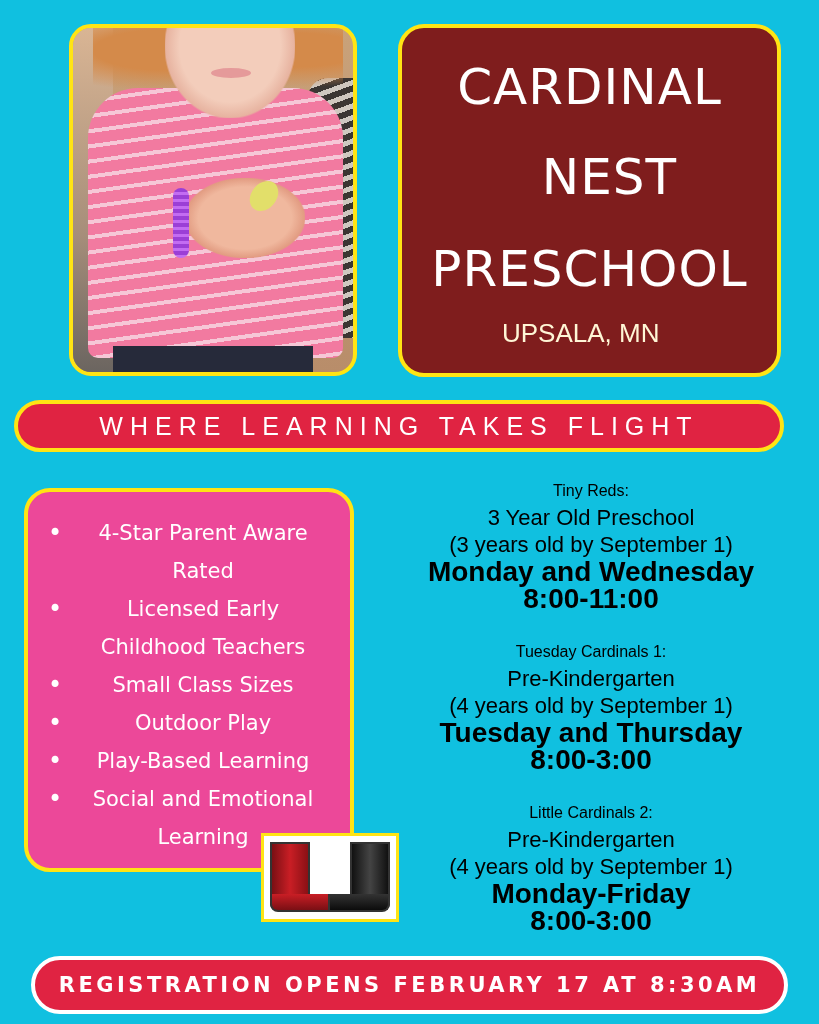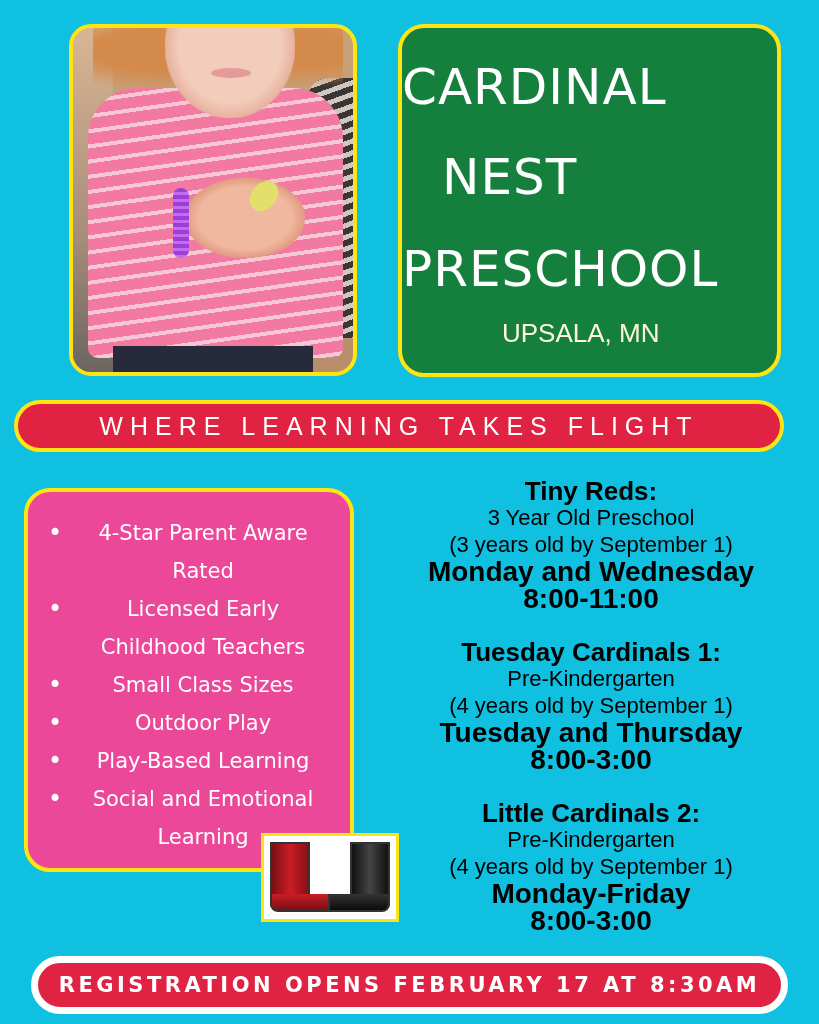--- a/index.html
+++ b/index.html
@@ -28,22 +28,22 @@
   .pants { position: absolute; left: 40px; bottom: 0; width: 200px; height: 26px; background: #262a3a; }
   .hands { position: absolute; left: 112px; top: 150px; width: 120px; height: 80px;
     background: radial-gradient(ellipse at 50% 50%, #f0b89e 0 55%, #e29c82 70%, transparent 72%); }
   .bracelet { position: absolute; left: 100px; top: 160px; width: 16px; height: 70px; border-radius: 8px;
     background: repeating-linear-gradient(180deg,#9b3fd6 0 4px,#c36cf2 4px 7px); }
   .butterfly { position: absolute; left: 178px; top: 152px; width: 26px; height: 32px;
     border-radius: 60% 40% 60% 40%; background: #e2df6a; transform: rotate(20deg); }
 
   .title-card {
     position: absolute; left: 398px; top: 24px; width: 383px; height: 353px;
-    background: #15803d; border: 4px solid #ffe414; border-radius: 26px;
-    color: #fff; text-align: left;
+    background: #7f1d1d; border: 4px solid #ffe414; border-radius: 26px;
+    color: #fff; text-align: center;
   }
   .title-line { position: absolute; left: 0; right: 0; font-family: "DejaVu Sans", sans-serif; font-size: 50px; letter-spacing: 1px; }
   .t1 { top: 30px; } .t2 { top: 120px; padding-left: 40px; } .t3 { top: 212px; }
   .location { position: absolute; left: 100px; top: 290px; font-size: 26px; color: #fff6d6; font-family: "Liberation Sans", sans-serif; }
 
   .tagline {
     position: absolute; left: 14px; top: 400px; width: 770px; height: 52px;
     background: #e02342; border: 4px solid #ffe414; border-radius: 26px;
     display: flex; align-items: center; justify-content: center;
   }
@@ -62,27 +62,27 @@
     position: absolute; left: 261px; top: 833px; width: 138px; height: 89px;
     background: #fff; border: 3px solid #ffe414; overflow: hidden;
   }
   .u-left { position: absolute; left: 6px; top: 6px; width: 40px; height: 68px; background: linear-gradient(90deg,#7a0f14,#c91e25,#8a1015); border: 2px solid #333; border-radius: 0 0 0 6px; }
   .u-right { position: absolute; right: 6px; top: 6px; width: 40px; height: 68px; background: linear-gradient(90deg,#111,#444,#111); border: 2px solid #333; border-radius: 0 0 6px 0; }
   .u-bottom-l { position: absolute; left: 6px; top: 58px; width: 62px; height: 18px; background: linear-gradient(180deg,#c91e25,#7a0f14); border: 2px solid #333; border-top: none; border-radius: 0 0 0 8px; }
   .u-bottom-r { position: absolute; right: 6px; top: 58px; width: 62px; height: 18px; background: linear-gradient(180deg,#333,#0c0c0c); border: 2px solid #333; border-top: none; border-radius: 0 0 8px 0; }
 
   .programs { position: absolute; left: 400px; top: 478px; width: 382px; text-align: center; color: #000; }
   .program { margin-bottom: 27px; }
-  .program .name { font-weight: bold; font-size: 26px; line-height: 26px; }
+  .program .name { font-weight: normal; font-size: 16px; line-height: 26px; }
   .program .line { font-size: 22px; line-height: 27px; }
   .program .days { font-weight: bold; font-size: 28px; line-height: 27px; }
 
   .register {
     position: absolute; left: 31px; top: 956px; width: 757px; height: 58px;
-    background: #e02342; border: 7px solid #ffffff; border-radius: 29px;
+    background: #e02342; border: 4px solid #ffffff; border-radius: 29px;
     display: flex; align-items: center; justify-content: center;
   }
   .register span { color: #fff; font-weight: bold; font-size: 21px; letter-spacing: 3.5px; font-family: "DejaVu Sans", sans-serif; }
 </style>
 </head>
 <body>
 
 <div class="photo-frame">
   <div class="photo-inner">
     <div class="bg-left"></div>

